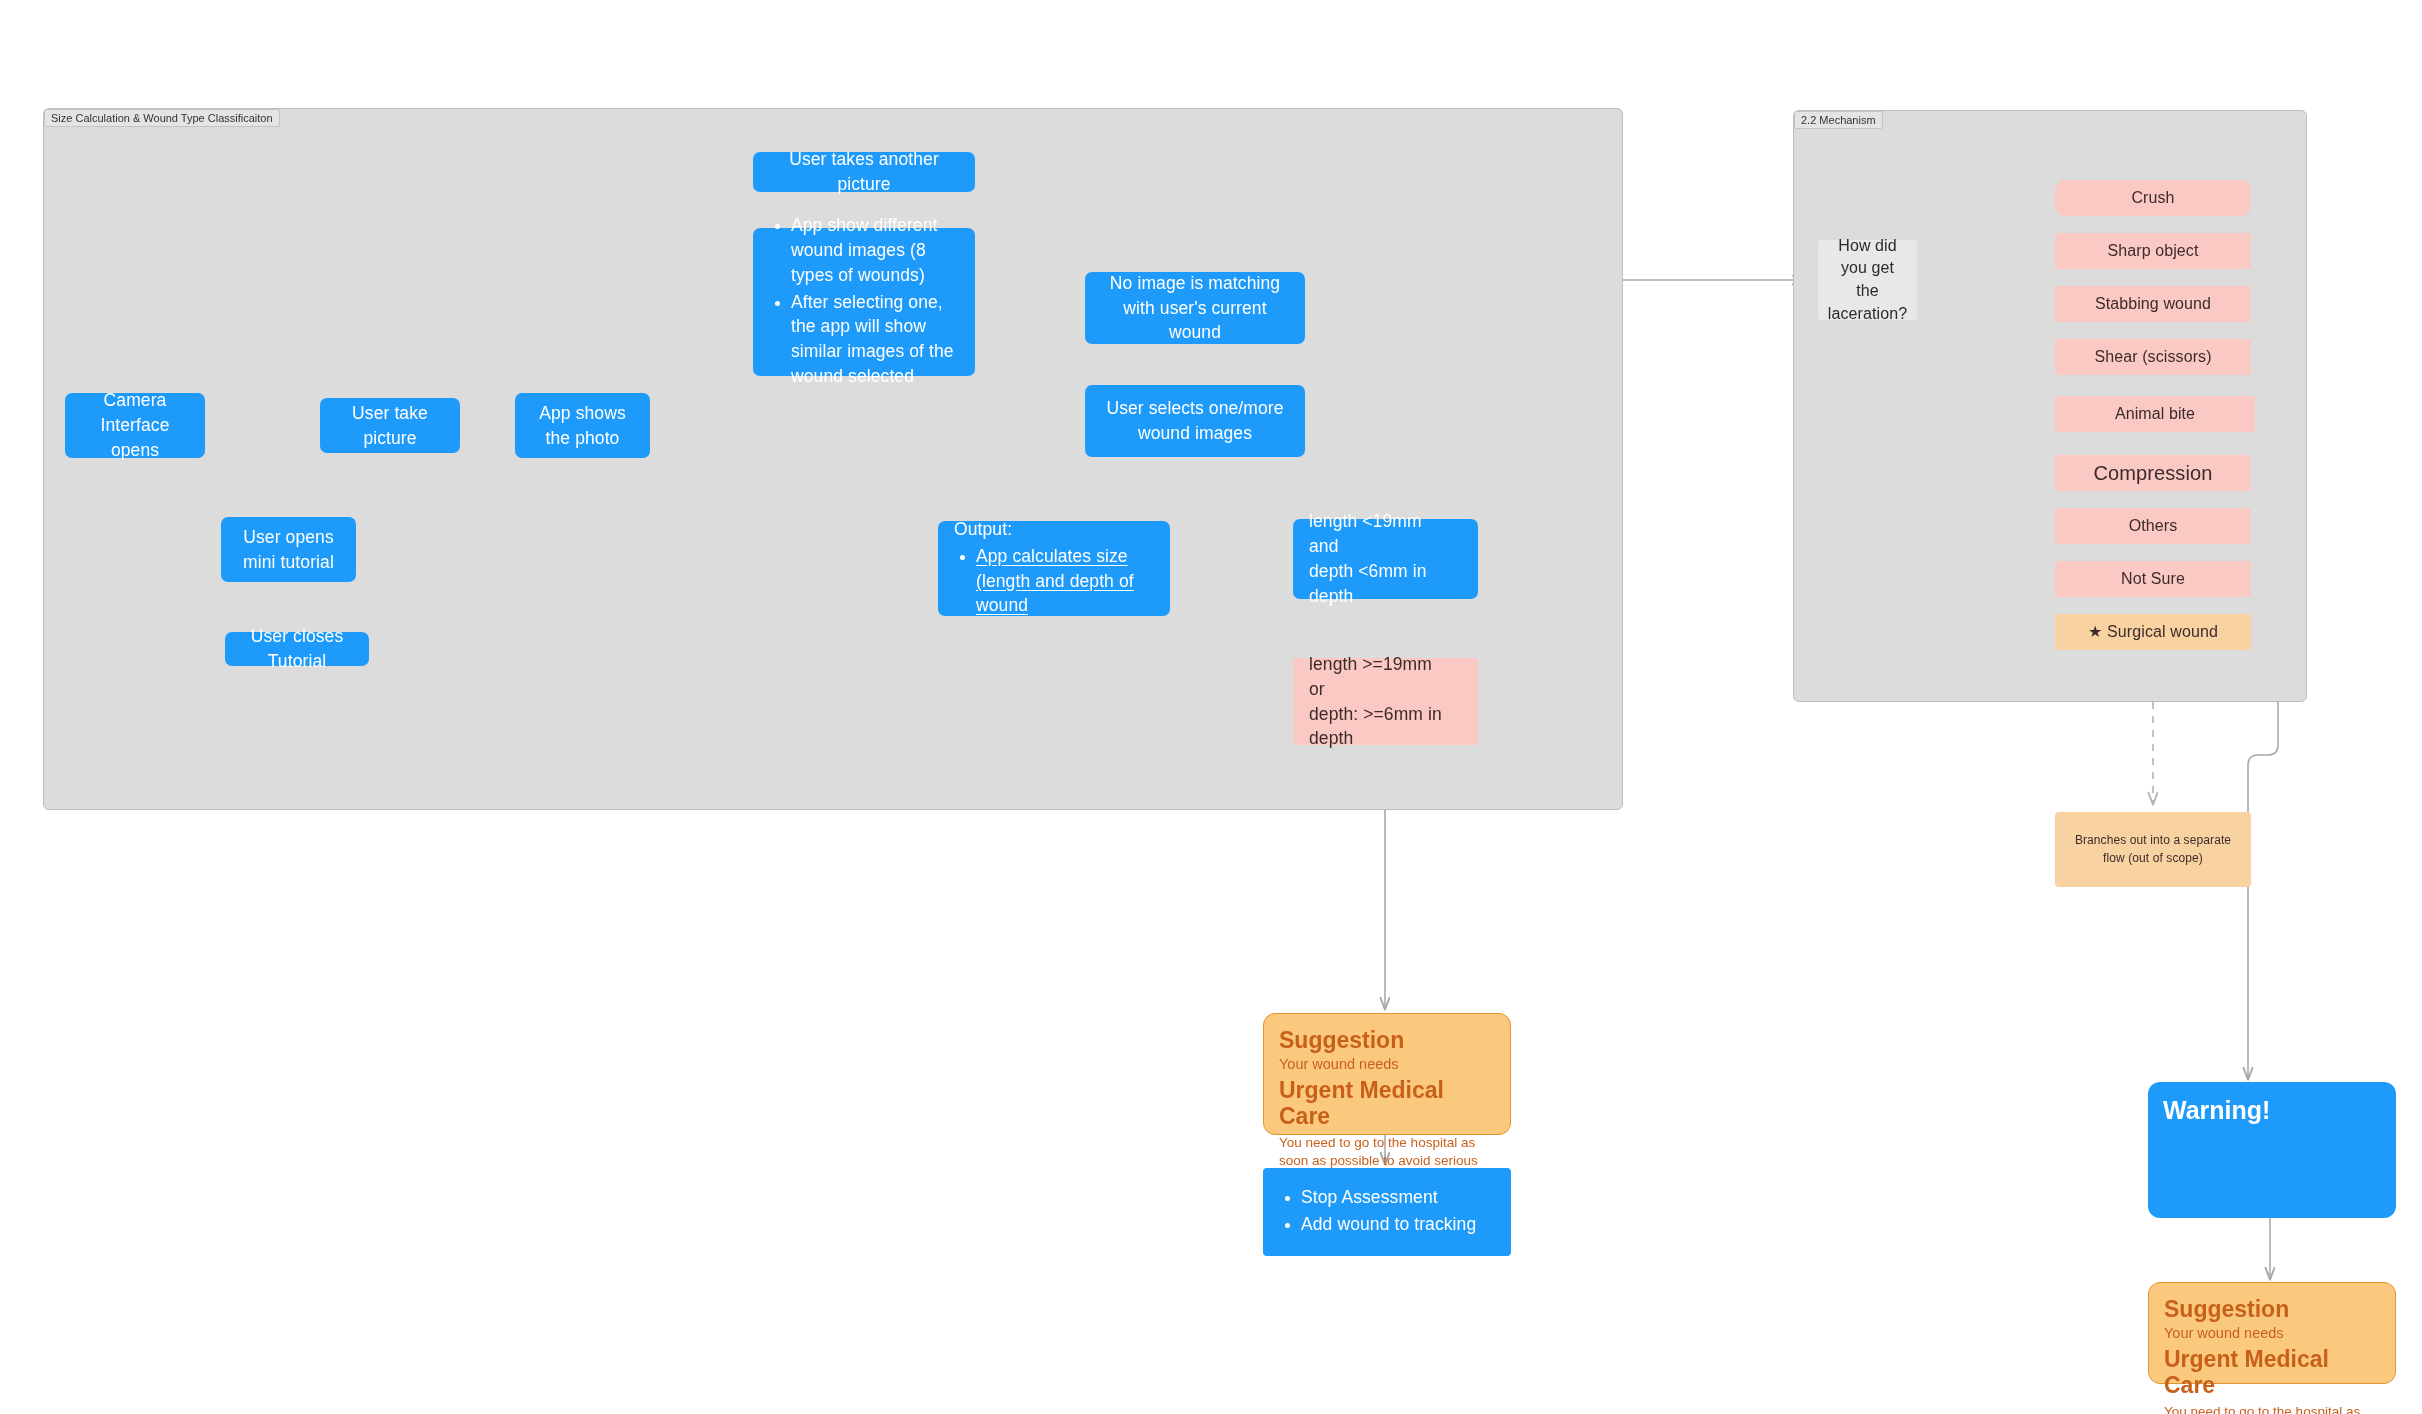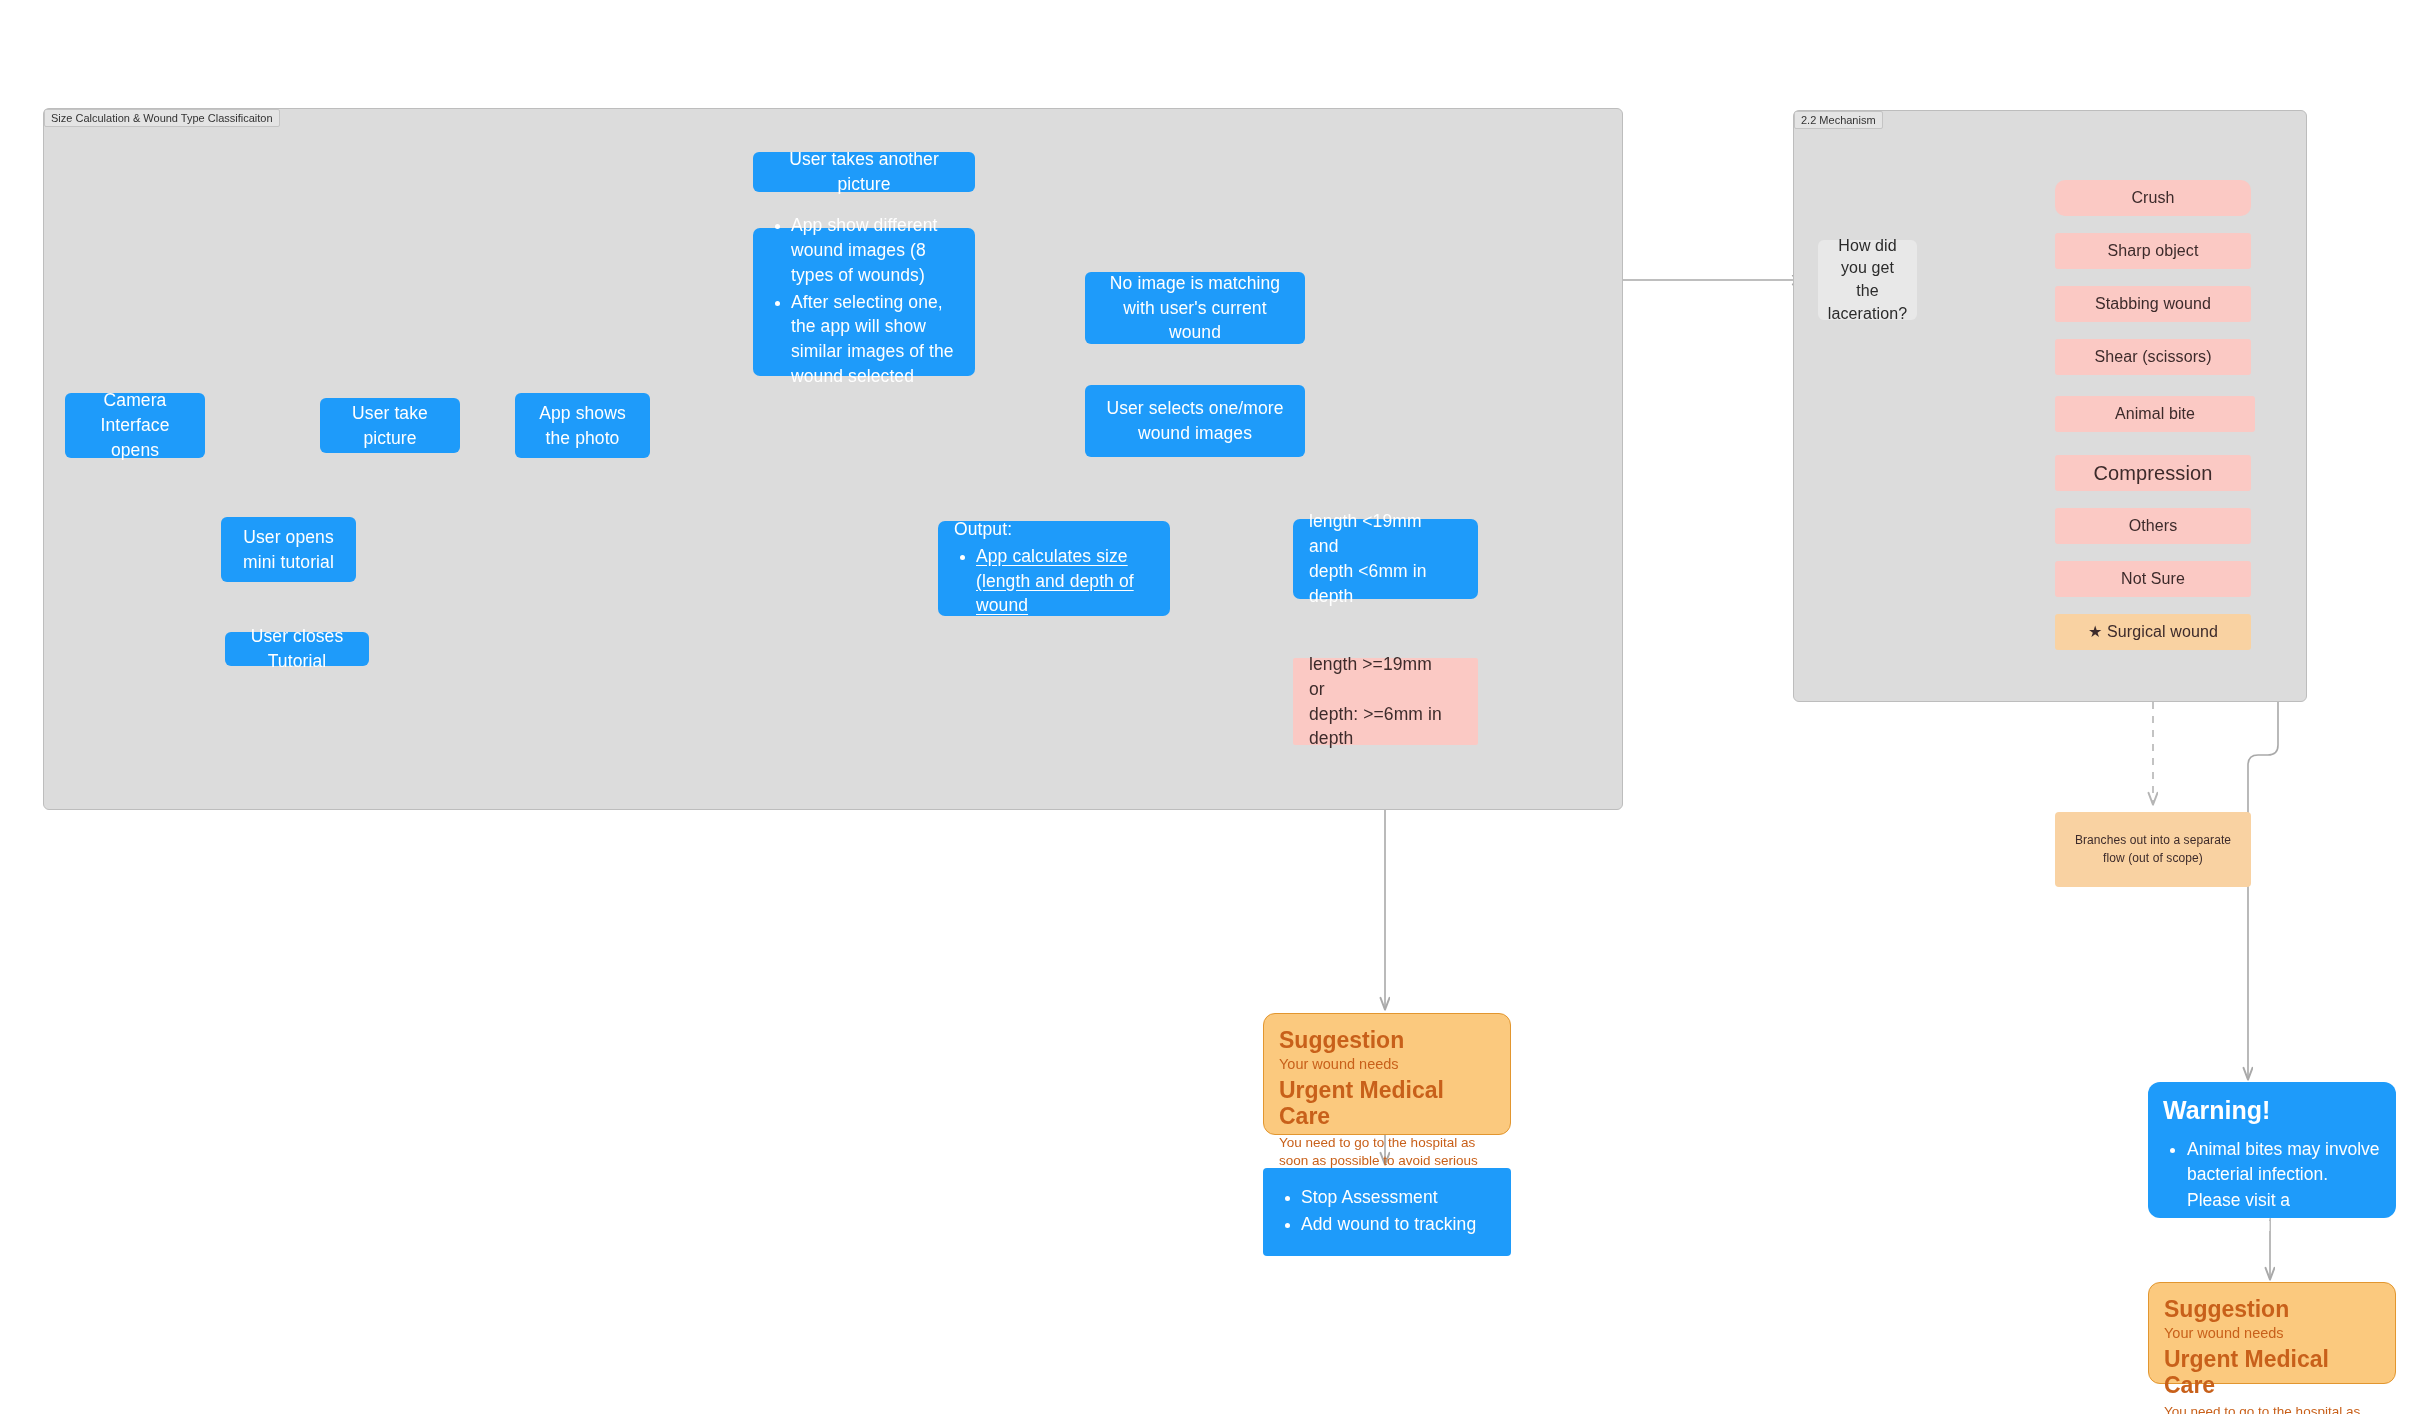--- a/index.html
+++ b/index.html
@@ -20,21 +20,21 @@
     font-size:11px;color:#333;padding:2px 6px;white-space:nowrap;line-height:1.1;
     border-radius:2px;
   }
 
   
   .node{
     position:absolute;box-sizing:border-box;display:flex;flex-direction:column;
     justify-content:center;border-radius:7px;
     font-size:17.5px;line-height:1.42;letter-spacing:.1px;
   }
-  .node.center{align-items:center;text-align:center;border-radius:6px;}
+  .node.center{align-items:center;text-align:center;}
   .blue{background:#1e9bfa;color:#ffffff;}
   .pink{background:#fbc9c4;color:#3d2b2b;}
   .orange{background:#f9d2a2;color:#3d2b2b;}
   .greybox{background:#e8e8e8;color:#2b2b2b;border-radius:4px;}
   .node ul{margin:0;padding-left:22px;}
   .node li{margin:0 0 2px 0;}
   .node li::marker{font-size:15px;}
   .u{text-decoration:underline;text-underline-offset:3px;}
   .pad{padding:12px 16px;}
   .lead{margin:0 0 2px 0;}
@@ -232,23 +232,20 @@
 
   <div class="node blue pad" style="left:1263px;top:1168px;width:248px;height:88px;border-radius:4px;">
     <ul>
       <li>Stop Assessment</li>
       <li>Add wound to tracking</li>
     </ul>
   </div>
 
   <div class="card card-warn" style="left:2148px;top:1082px;width:248px;height:136px;">
     <div class="w1">Warning!</div>
-    <ul>
-      <li>Animal bites may involve bacterial infection. Please visit a doctor/clinic immediately</li>
-    </ul>
   </div>
 
   <div class="card card-sugg" style="left:2148px;top:1282px;width:248px;height:102px;">
     <div class="t1">Suggestion</div>
     <div class="t2">Your wound needs</div>
     <div class="t3">Urgent Medical Care</div>
     <div class="t4">You need to go to the hospital as soon as possible to avoid serious injury</div>
   </div>
 
 </div>

